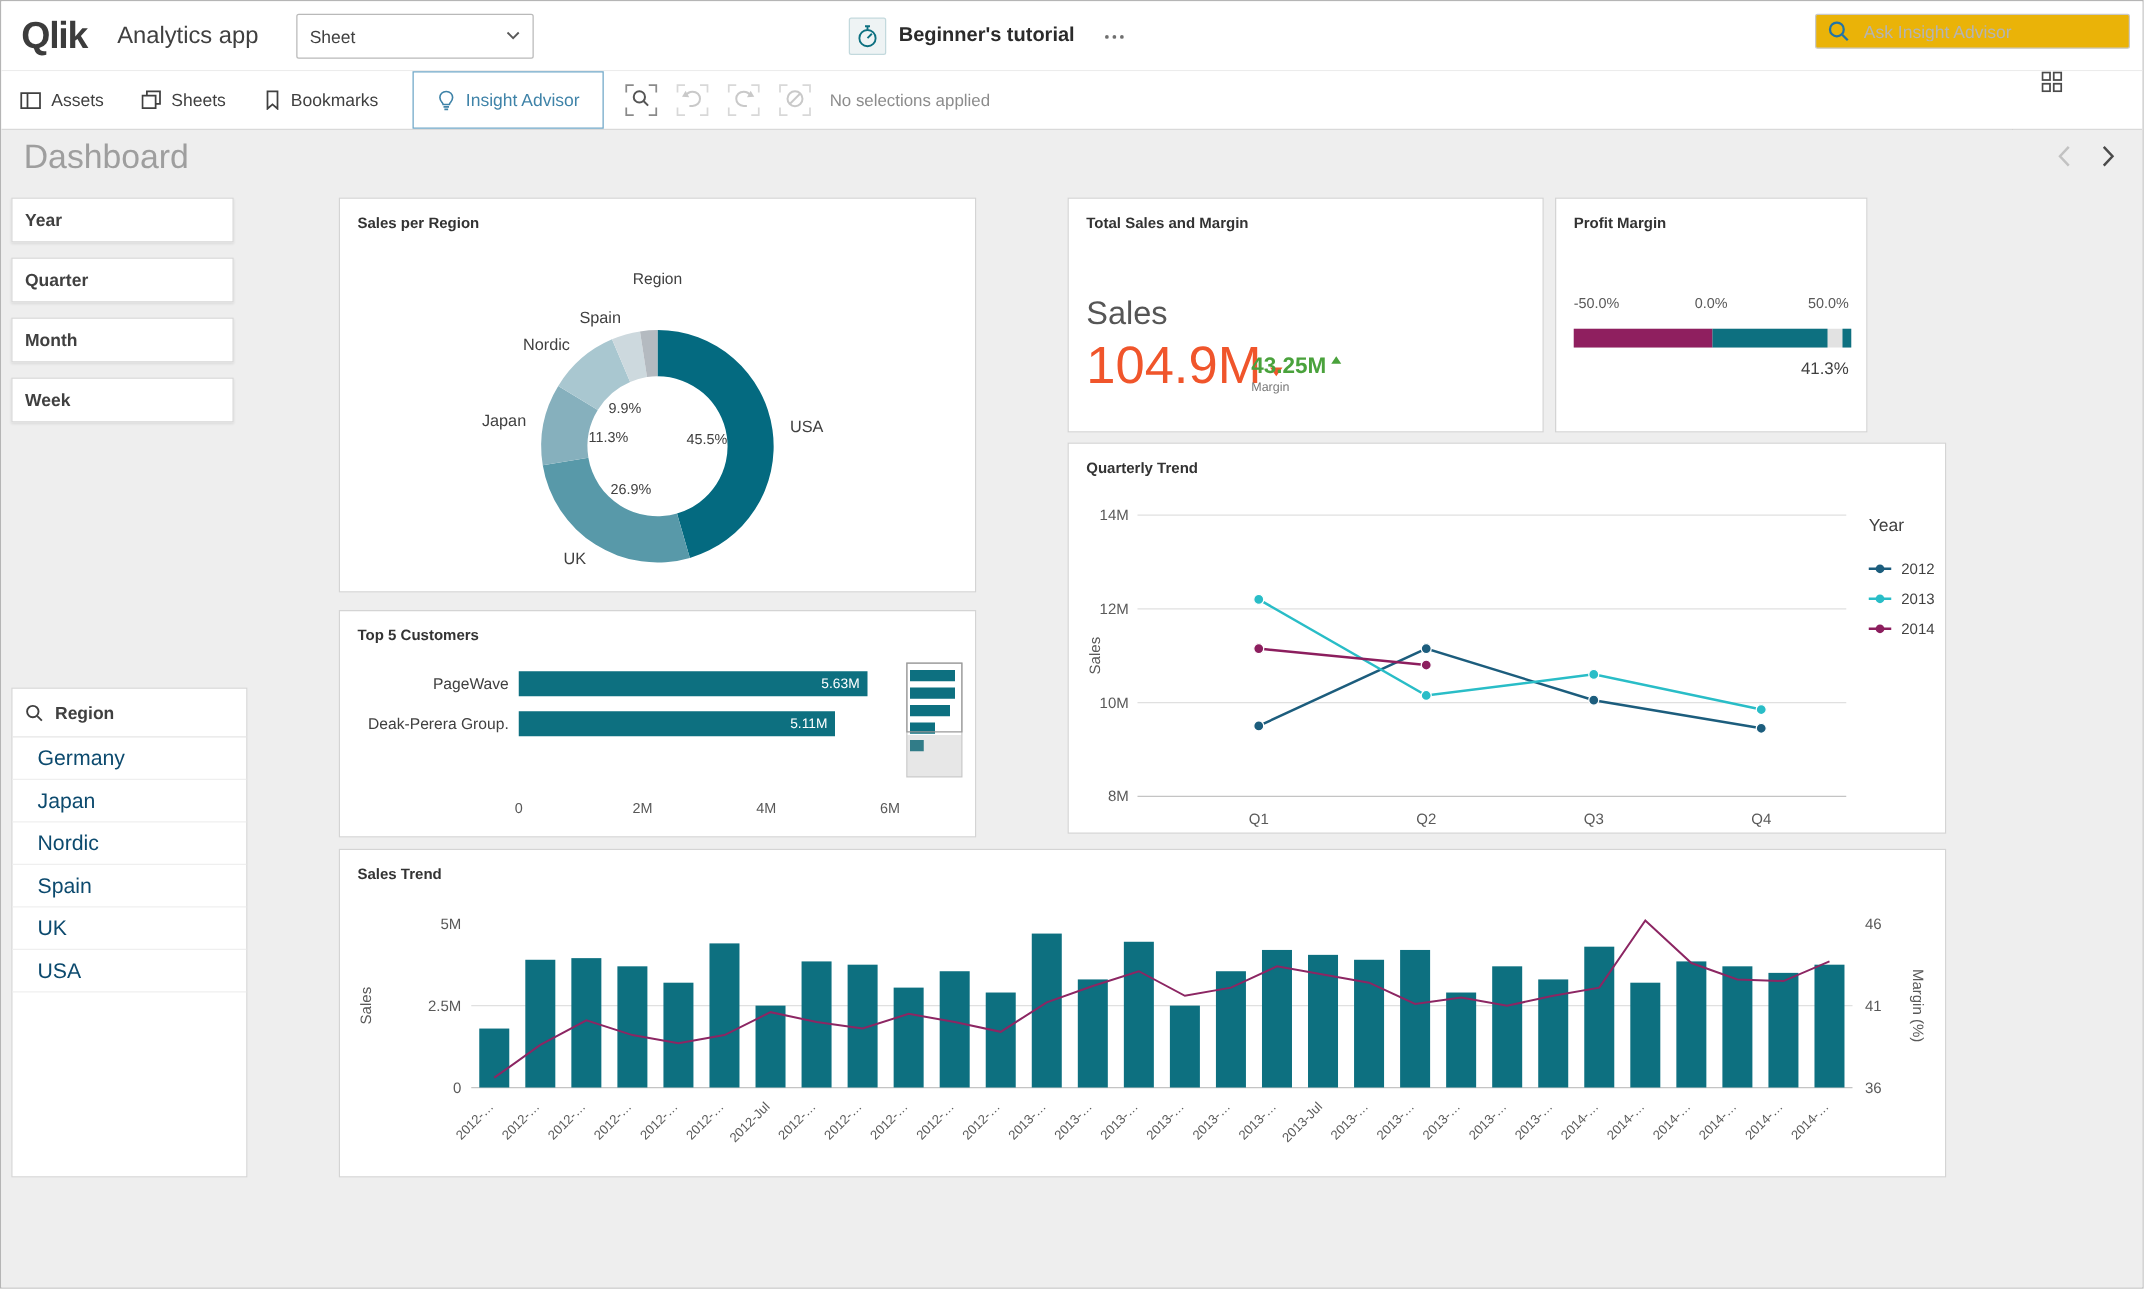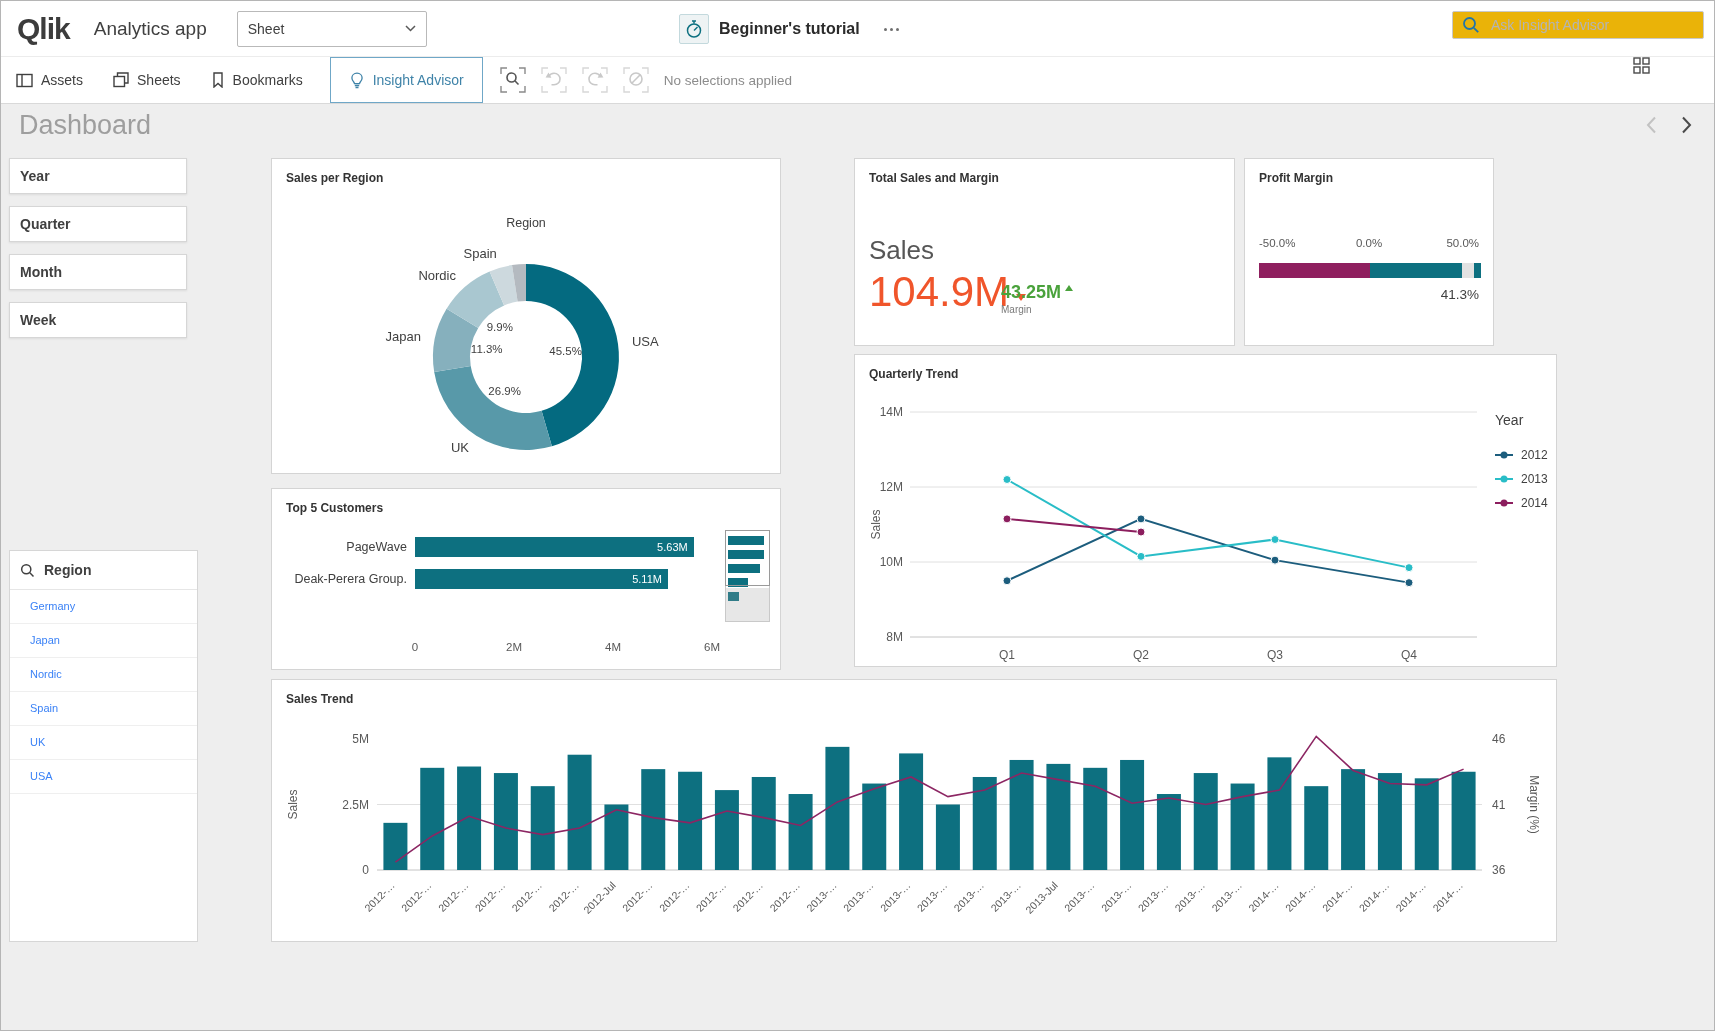--- a/index.html
+++ b/index.html
@@ -38,21 +38,21 @@
   
   .main{position:absolute;top:103px;left:0;right:0;bottom:0;background:#eeeeee;}
   .page-title{position:absolute;left:18px;top:6px;margin:0;font-size:27px;font-weight:400;color:#9e9e9e;}
   .sheet-nav{position:absolute;right:22px;top:12px;display:flex;gap:24px;align-items:center;}
   .chev{cursor:pointer;display:flex;align-items:center;}
 
   .filterbox{position:absolute;left:8px;width:178px;height:36px;background:#fff;border:1px solid #d6d6d6;box-shadow:0 1px 2px rgba(0,0,0,0.08);font-size:14px;font-weight:bold;color:#404040;line-height:34px;padding-left:10px;box-sizing:border-box;cursor:pointer;}
 
   .region-box{position:absolute;left:8px;top:446px;width:189px;height:392px;background:#fff;border:1px solid #d6d6d6;box-sizing:border-box;}
   .region-head{height:38px;display:flex;align-items:center;gap:9px;padding:0 10px;font-weight:bold;font-size:14px;color:#404040;border-bottom:1px solid #e6e6e6;cursor:pointer;}
-  .region-item{height:33px;line-height:33px;padding-left:20px;font-size:11px;color:#3b82f6;border-bottom:1px solid #efefef;cursor:pointer;}
+  .region-item{height:33px;line-height:33px;padding-left:20px;font-size:17px;color:#0c4a6e;border-bottom:1px solid #efefef;cursor:pointer;}
 
   .panel{position:absolute;background:#fff;border:1px solid #d4d4d4;box-sizing:border-box;}
   .panel-title{margin:0;padding:12px 14px 0;font-size:12px;font-weight:bold;color:#333;}
   .panel > svg{position:absolute;left:0;top:0;}
 
   #p-donut{left:270px;top:54px;width:510px;height:316px;}
   #p-top5{left:270px;top:384px;width:510px;height:182px;}
   #p-kpi{left:853px;top:54px;width:381px;height:188px;}
   #p-gauge{left:1243px;top:54px;width:250px;height:188px;}
   #p-quarterly{left:853px;top:250px;width:703px;height:313px;}

